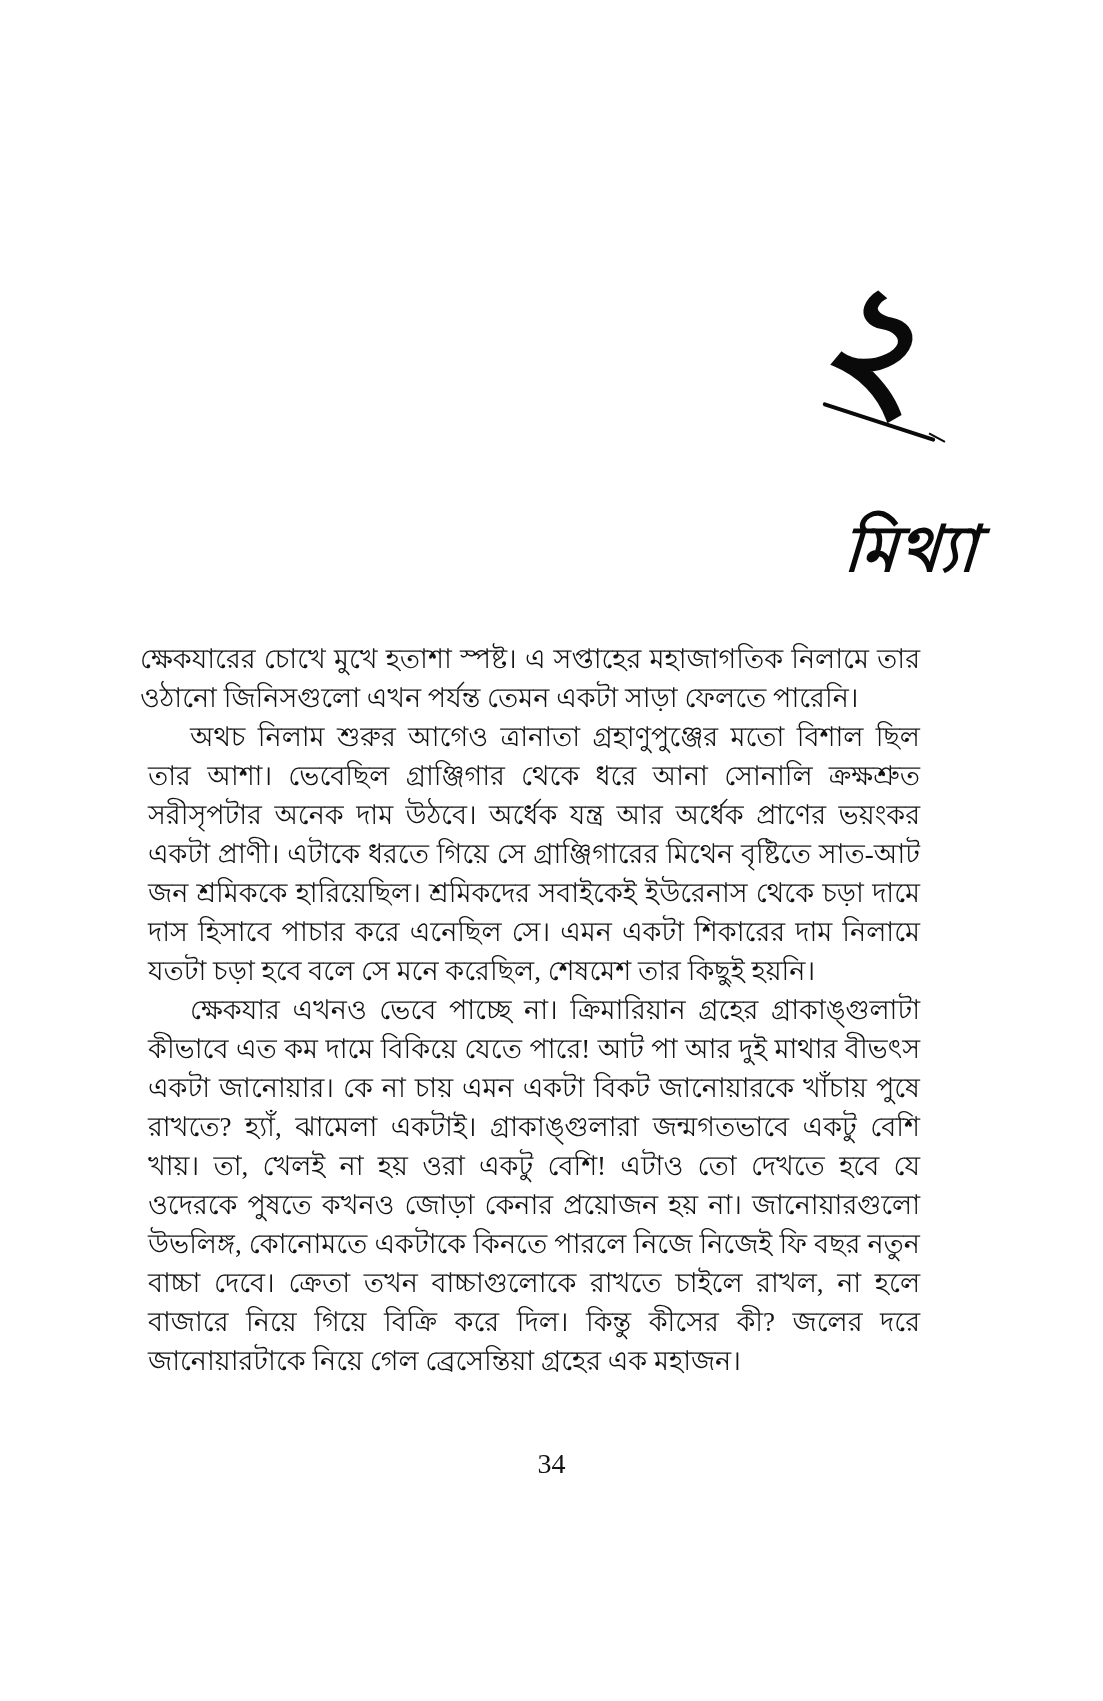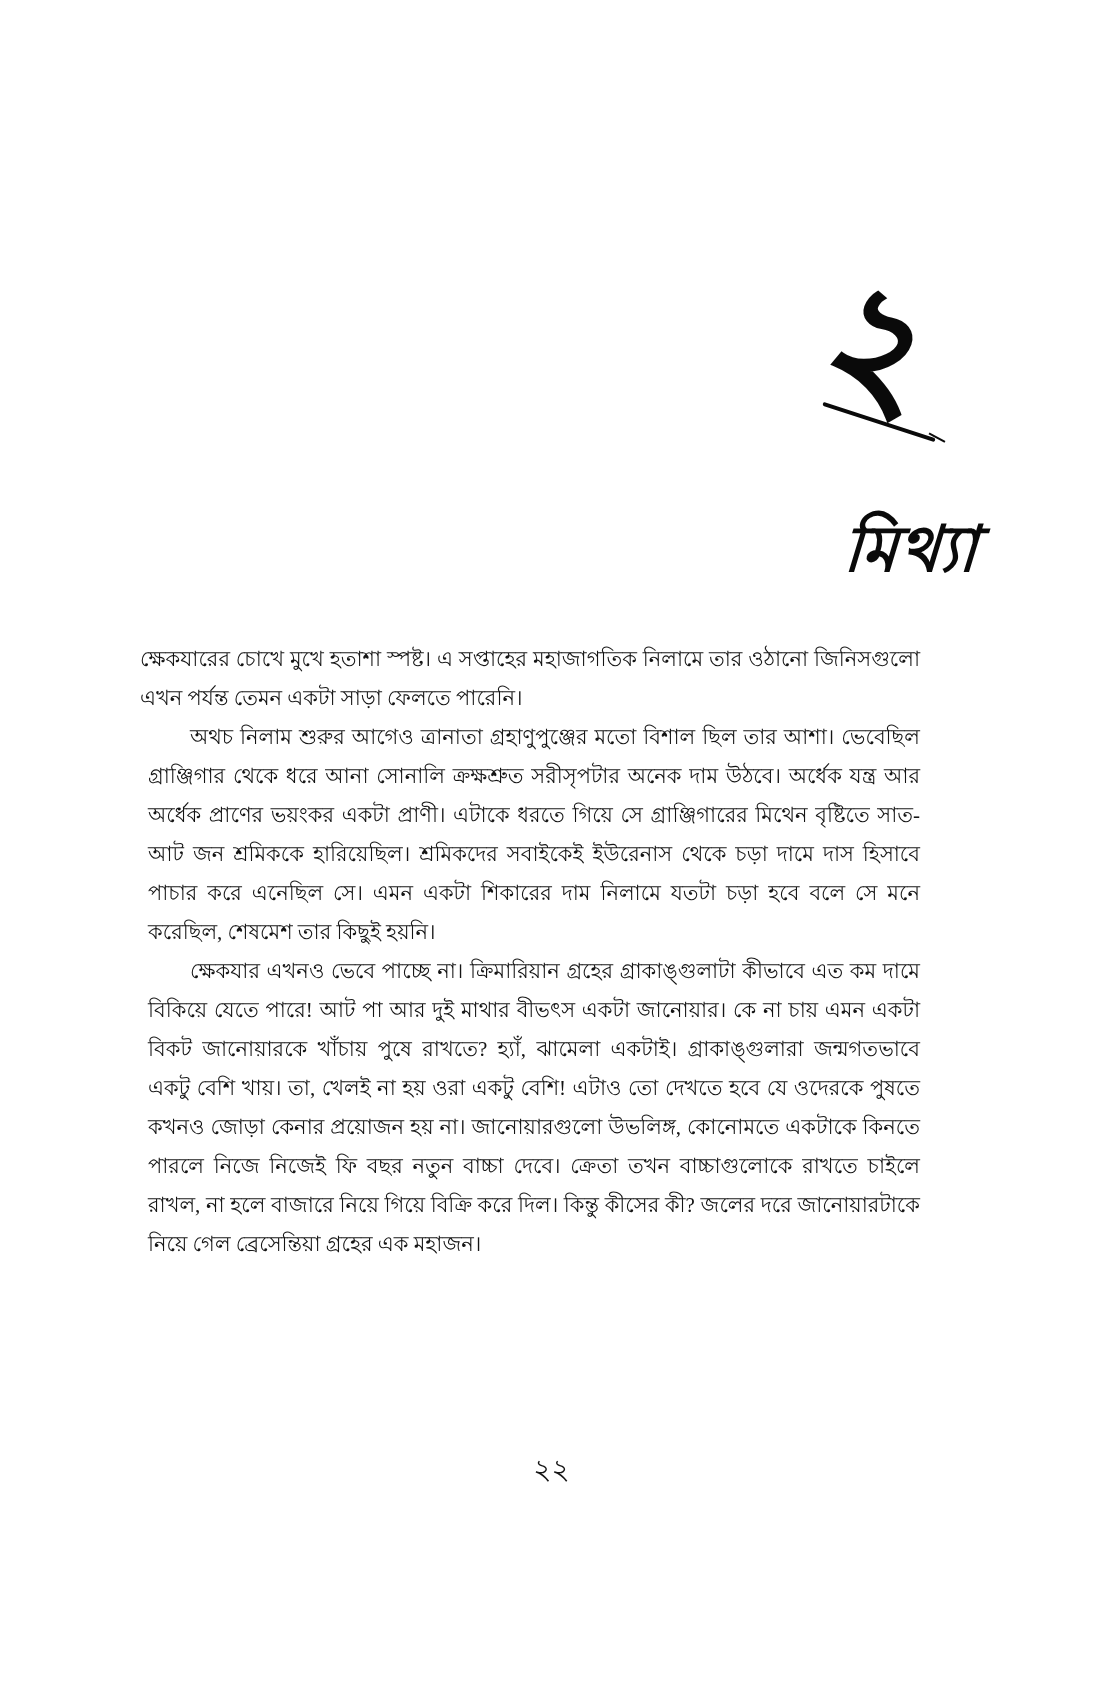--- a/index.html
+++ b/index.html
@@ -72,21 +72,21 @@
     transform: skewX(-3deg);
     letter-spacing: 1px;
   }
 
   
   .body-text {
     position: absolute;
     top: 640px;
     left: 140px;
     width: 780px;
-    font-size: 21px;
+    font-size: 27px;
     line-height: 39px;
     text-align: justify;
     color: #141414;
   }
   .body-text p {
     margin: 0;
   }
   .body-text p.indented {
     text-indent: 42px;
     margin-left: 8px;
@@ -114,15 +114,15 @@
   </div>
 
   <div class="chapter-title">মিথ্যা</div>
 
   <div class="body-text">
     <p>ক্ষেকযারের চোখে মুখে হতাশা স্পষ্ট। এ সপ্তাহের মহাজাগতিক নিলামে তার ওঠানো জিনিসগুলো এখন পর্যন্ত তেমন একটা সাড়া ফেলতে পারেনি।</p>
     <p class="indented">অথচ নিলাম শুরুর আগেও ত্রানাতা গ্রহাণুপুঞ্জের মতো বিশাল ছিল তার আশা। ভেবেছিল গ্রাঞ্জিগার থেকে ধরে আনা সোনালি ক্রক্ষশ্রুত সরীসৃপটার অনেক দাম উঠবে। অর্ধেক যন্ত্র আর অর্ধেক প্রাণের ভয়ংকর একটা প্রাণী। এটাকে ধরতে গিয়ে সে গ্রাঞ্জিগারের মিথেন বৃষ্টিতে সাত-আট জন শ্রমিককে হারিয়েছিল। শ্রমিকদের সবাইকেই ইউরেনাস থেকে চড়া দামে দাস হিসাবে পাচার করে এনেছিল সে। এমন একটা শিকারের দাম নিলামে যতটা চড়া হবে বলে সে মনে করেছিল, শেষমেশ তার কিছুই হয়নি।</p>
     <p class="indented">ক্ষেকযার এখনও ভেবে পাচ্ছে না। ক্রিমারিয়ান গ্রহের গ্রাকাঙ্গুলাটা কীভাবে এত কম দামে বিকিয়ে যেতে পারে! আট পা আর দুই মাথার বীভৎস একটা জানোয়ার। কে না চায় এমন একটা বিকট জানোয়ারকে খাঁচায় পুষে রাখতে? হ্যাঁ, ঝামেলা একটাই। গ্রাকাঙ্গুলারা জন্মগতভাবে একটু বেশি খায়। তা, খেলই না হয় ওরা একটু বেশি! এটাও তো দেখতে হবে যে ওদেরকে পুষতে কখনও জোড়া কেনার প্রয়োজন হয় না। জানোয়ারগুলো উভলিঙ্গ, কোনোমতে একটাকে কিনতে পারলে নিজে নিজেই ফি বছর নতুন বাচ্চা দেবে। ক্রেতা তখন বাচ্চাগুলোকে রাখতে চাইলে রাখল, না হলে বাজারে নিয়ে গিয়ে বিক্রি করে দিল। কিন্তু কীসের কী? জলের দরে জানোয়ারটাকে নিয়ে গেল ব্রেসেন্তিয়া গ্রহের এক মহাজন।</p>
   </div>
 
-  <div class="page-number">২২</div>
+  <div class="page-number">34</div>
 
 </div>
 
 </body></html>

